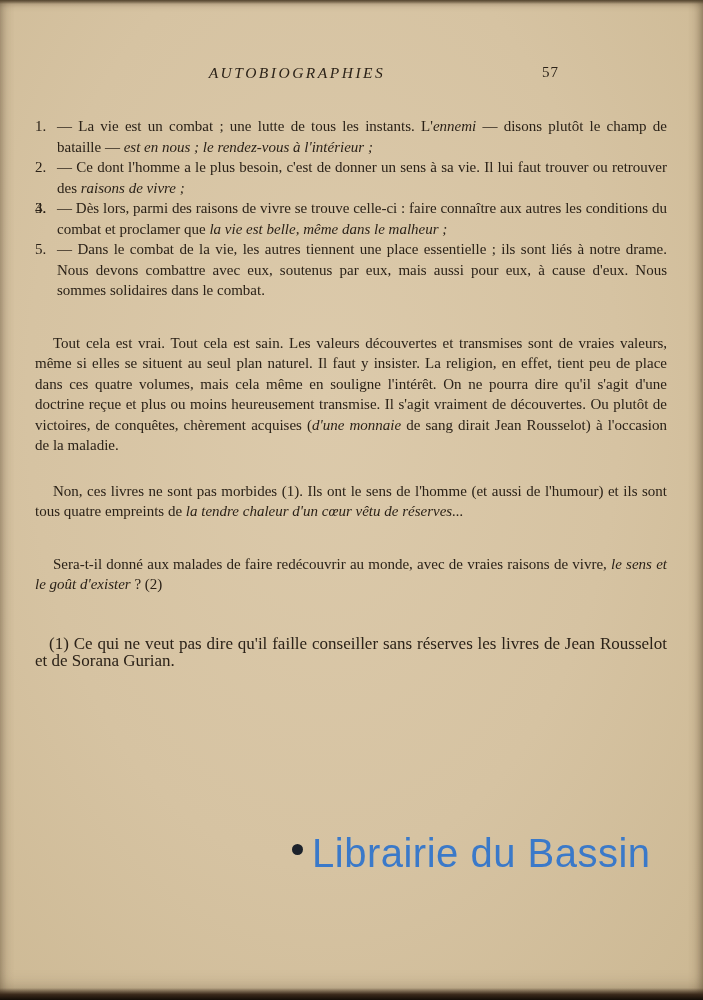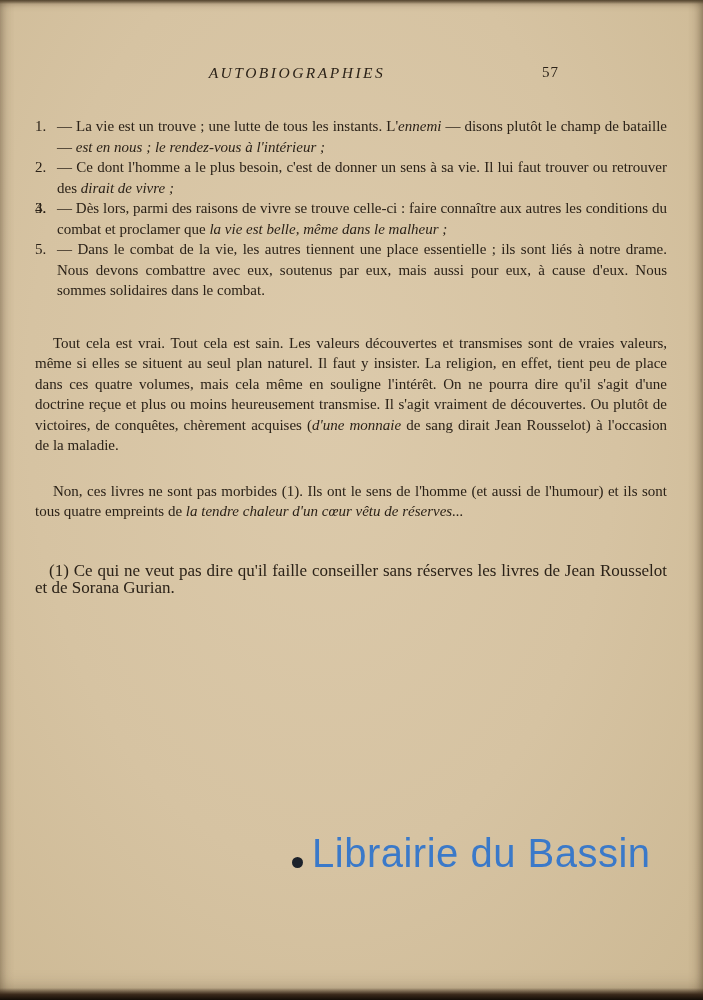--- a/index.html
+++ b/index.html
@@ -91,21 +91,21 @@
   .fn {
     margin: 0 0 4px 0;
     text-indent: 14px;
     text-align: justify;
   }
   .watermark {
     position: absolute;
     left: 292px;
     top: 831px;
     display: flex;
-    align-items: flex-end;
+    align-items: center;
     white-space: nowrap;
   }
   .wm-dot {
     width: 11px;
     height: 11px;
     border-radius: 50%;
     background: #1c222b;
     margin: 0 9px 7px 0;
     flex: 0 0 auto;
   }
@@ -126,41 +126,42 @@
   <div class="content">
 
     <div class="header">
       <span class="running-title">AUTOBIOGRAPHIES</span>
       <span class="page-number">57</span>
     </div>
 
     <div class="numbered-list body-text">
       <div class="li">
         <span class="num">1.</span>
-        <span class="li-text"><span>— La vie est un trouve ; une lutte de tous les instants. L'</span><span class="it">ennemi</span><span> — disons plutôt le champ de bataille — </span><span class="it">est en nous ; le rendez-vous à l'intérieur ;</span></span>
+        <span class="li-text"><span>— La vie est un combat ; une lutte de tous les instants. L'</span><span class="it">ennemi</span><span> — disons plutôt le champ de bataille — </span><span class="it">est en nous ; le rendez-vous à l'intérieur ;</span></span>
       </div>
       <div class="li">
         <span class="num">2.</span>
-        <span class="li-text"><span>— Ce dont l'homme a le plus besoin, c'est de donner un sens à sa vie. Il lui faut trouver ou retrouver des </span><span class="it">dirait de vivre ;</span></span>
+        <span class="li-text"><span>— Ce dont l'homme a le plus besoin, c'est de donner un sens à sa vie. Il lui faut trouver ou retrouver des </span><span class="it">raisons de vivre ;</span></span>
       </div>
       <div class="li">
         <span class="num">3.</span>
       </div>
       <div class="li">
         <span class="num">4.</span>
         <span class="li-text"><span>— Dès lors, parmi des raisons de vivre se trouve celle-ci : faire connaître aux autres les conditions du combat et proclamer que </span><span class="it">la vie est belle, même dans le malheur ;</span></span>
       </div>
       <div class="li">
         <span class="num">5.</span>
         <span class="li-text"><span>— Dans le combat de la vie, les autres tiennent une place essentielle ; ils sont liés à notre drame. Nous devons combattre avec eux, soutenus par eux, mais aussi pour eux, à cause d'eux. Nous sommes solidaires dans le combat.</span></span>
       </div>
     </div>
 
     <p class="para body-text gap-lg"><span>Tout cela est vrai. Tout cela est sain. Les valeurs découvertes et transmises sont de vraies valeurs, même si elles se situent au seul plan naturel. Il faut y insister. La religion, en effet, tient peu de place dans ces quatre volumes, mais cela même en souligne l'intérêt. On ne pourra dire qu'il s'agit d'une doctrine reçue et plus ou moins heureusement transmise. Il s'agit vraiment de découvertes. Ou plutôt de victoires, de conquêtes, chèrement acquises (</span><span class="it">d'une monnaie</span><span> de sang dirait Jean Rousselot) à l'occasion de la maladie.</span></p>
     <p class="para body-text gap-md"><span>Non, ces livres ne sont pas morbides (1). Ils ont le sens de l'homme (et aussi de l'humour) et ils sont tous quatre empreints de </span><span class="it">la tendre chaleur d'un cœur vêtu de réserves...</span></p>
+    <p class="para body-text gap-lg"><span>Sera-t-il donné aux malades de faire redécouvrir au monde, avec de vraies raisons de vivre, </span><span class="it">le sens et le goût d'exister</span><span> ? (2)</span></p>
 
     <div class="footnotes">
       <p class="fn"><span>(1) Ce qui ne veut pas dire qu'il faille conseiller sans réserves les livres de Jean Rousselot et de Sorana Gurian.</span></p>
     </div>
 
   </div>
 
   <div class="watermark">
     <span class="wm-dot"></span>
     <span class="wm-text">Librairie du Bassin</span>

